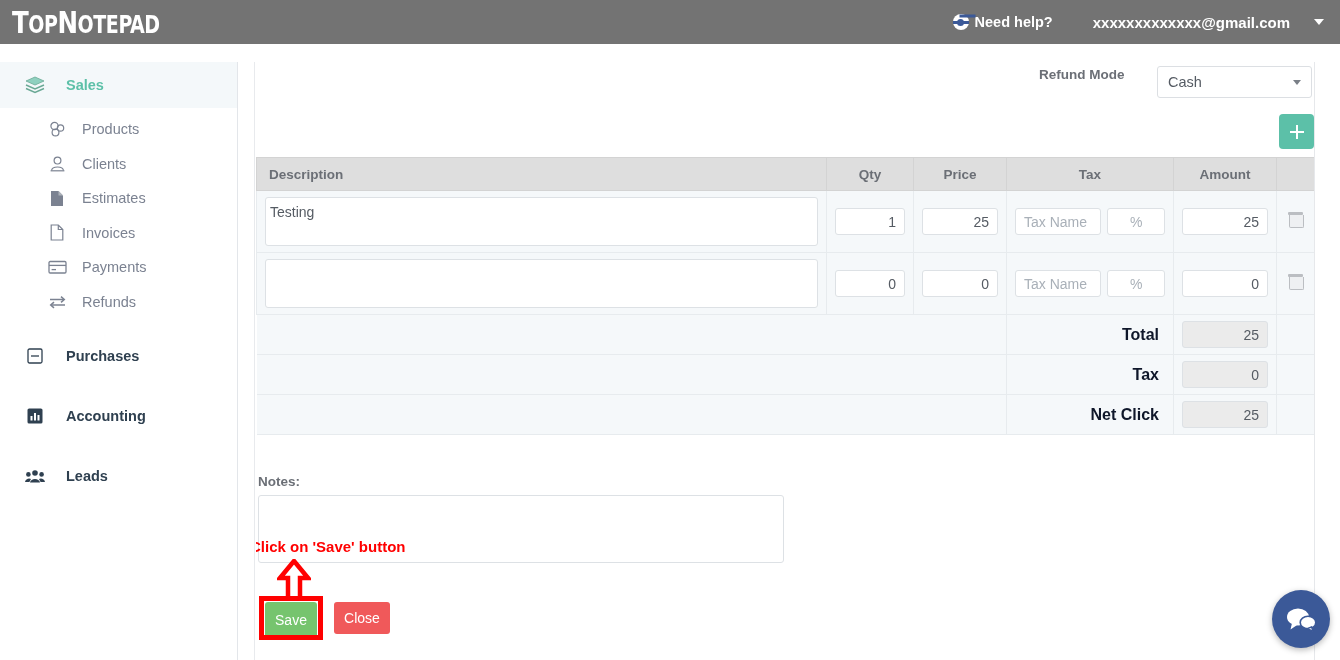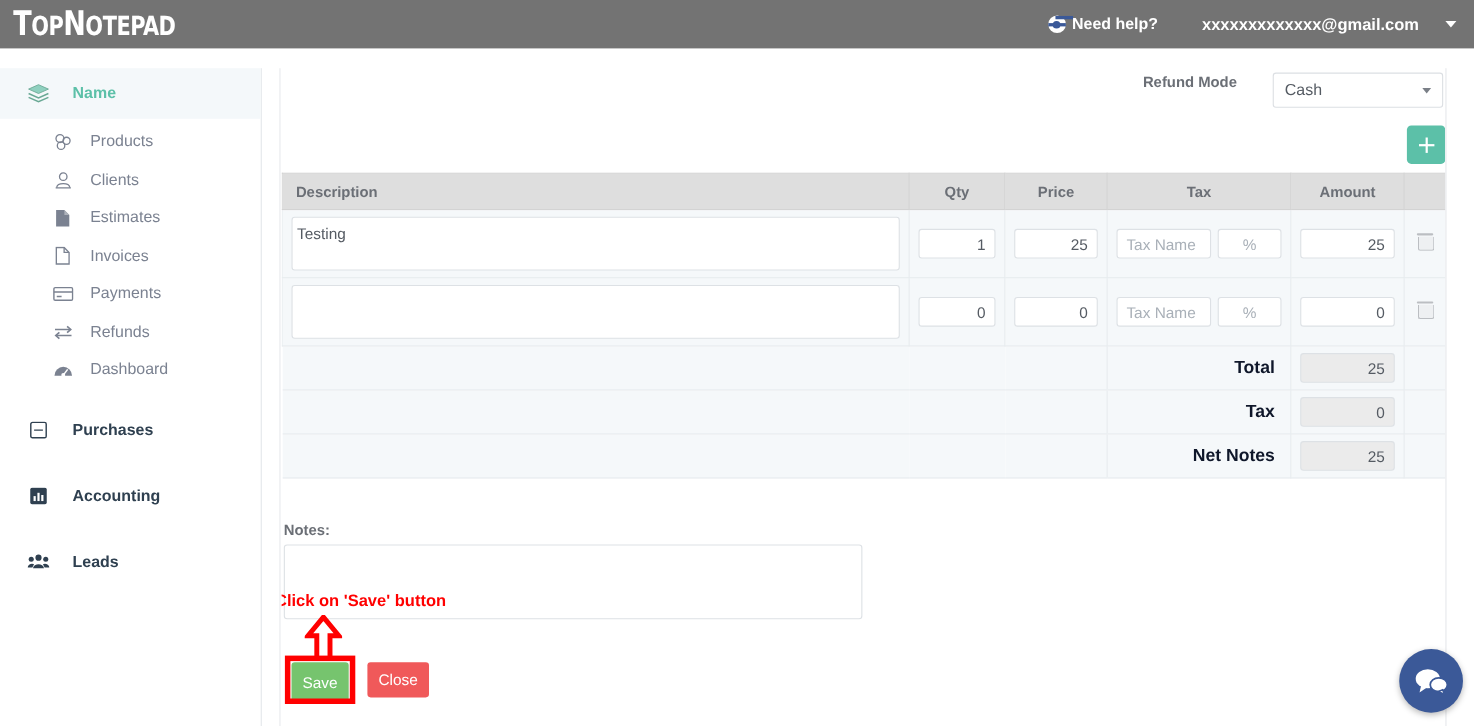--- a/index.html
+++ b/index.html
@@ -379,21 +379,21 @@
 <div id="sidebar">
 
   <div class="nav-group-head active">
     <span class="gicon">
       <svg width="20" height="18" viewBox="0 0 20 18">
         <path d="M10 1 L19 5 L10 9 L1 5 Z" fill="#8fd0bf" stroke="#6aa995" stroke-width="0.8"></path>
         <path d="M1 9 L10 13 L19 9" fill="none" stroke="#6aa995" stroke-width="1.4"></path>
         <path d="M1 12.5 L10 16.5 L19 12.5" fill="none" stroke="#6aa995" stroke-width="1.4"></path>
       </svg>
     </span>
-    <span class="glabel">Name</span>
+    <span class="glabel">Sales</span>
   </div>
 
   <div id="nav-sales-list">
     <div class="nav-item">
       <span class="nicon">
         <svg width="19" height="16" viewBox="0 0 19 16" fill="none" stroke="#7b8291" stroke-width="1.2">
           <circle cx="6.5" cy="5" r="3.6"></circle>
             <circle cx="12.5" cy="7" r="3.2"></circle>
             <circle cx="7.5" cy="11.4" r="3.4"></circle>
         </svg>
@@ -441,30 +441,20 @@
     <div class="nav-item">
       <span class="nicon">
         <svg width="19" height="14" viewBox="0 0 19 14" fill="none" stroke="#7b8291" stroke-width="1.5">
           <path d="M2 4.5 H16"></path>
             <path d="M13 1.6 L16.3 4.5 L13 7.4"></path>
           <path d="M17 10 H3"></path>
             <path d="M6 7.1 L2.7 10 L6 12.9"></path>
         </svg>
       </span>
       <span class="nlabel">Refunds</span>
-    </div>
-    <div class="nav-item">
-      <span class="nicon">
-        <svg width="19" height="15" viewBox="0 0 19 15">
-          <path d="M1.5 12.5 A8 8 0 0 1 17.5 12.5 Z" fill="#7b8291"></path>
-          <circle cx="9.5" cy="12" r="1.8" fill="#ffffff"></circle>
-          <path d="M9.5 12 L13.5 6.8" stroke="#ffffff" stroke-width="1.4"></path>
-        </svg>
-      </span>
-      <span class="nlabel">Dashboard</span>
     </div>
   </div>
 
   <div class="nav-group-spacer"></div>
 
   <div class="nav-group-head">
     <span class="gicon">
       <svg width="16" height="16" viewBox="0 0 16 16" fill="none" stroke="#2f4050" stroke-width="1.3">
         <rect x="1" y="1" width="14" height="14" rx="1.5"></rect>
           <path d="M4 8 H12"></path>
@@ -605,21 +595,21 @@
         <td class="tot-label">Tax</td>
         <td>
           <input class="tot-box" readonly="" value="0" style="">
         </td>
         <td></td>
       </tr>
       <tr class="tr-totals">
         <td class="blank-cell"></td>
         <td class="blank-cell"></td>
         <td class="blank-cell"></td>
-        <td class="tot-label">Net Notes</td>
+        <td class="tot-label">Net Click</td>
         <td>
           <input class="tot-box" readonly="" value="25" style="">
         </td>
         <td></td>
       </tr>
     </tbody>
   </table>
 
   <div id="notes-label">Notes:</div>
   <textarea id="notes-box" style=""></textarea>

